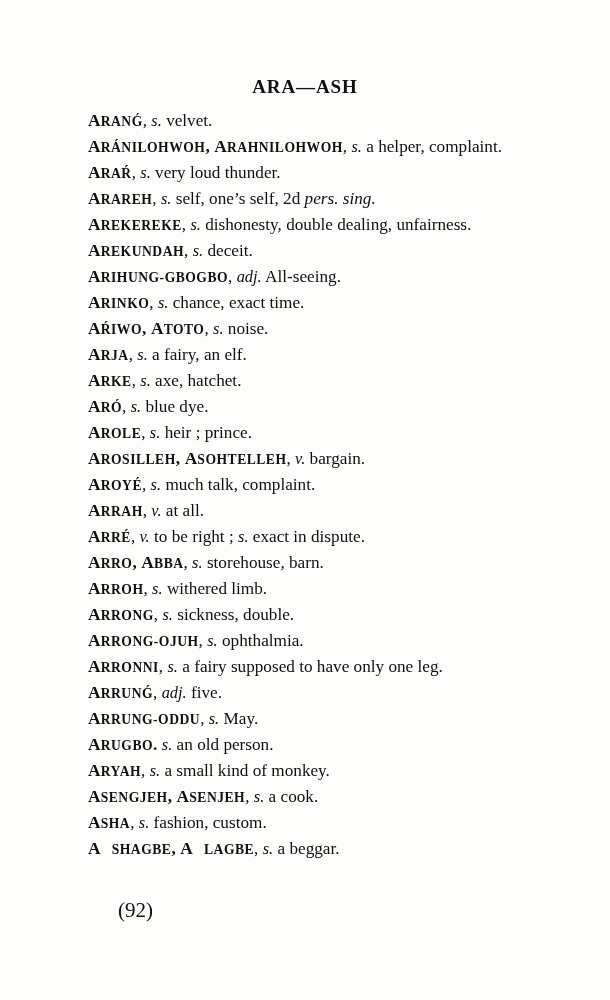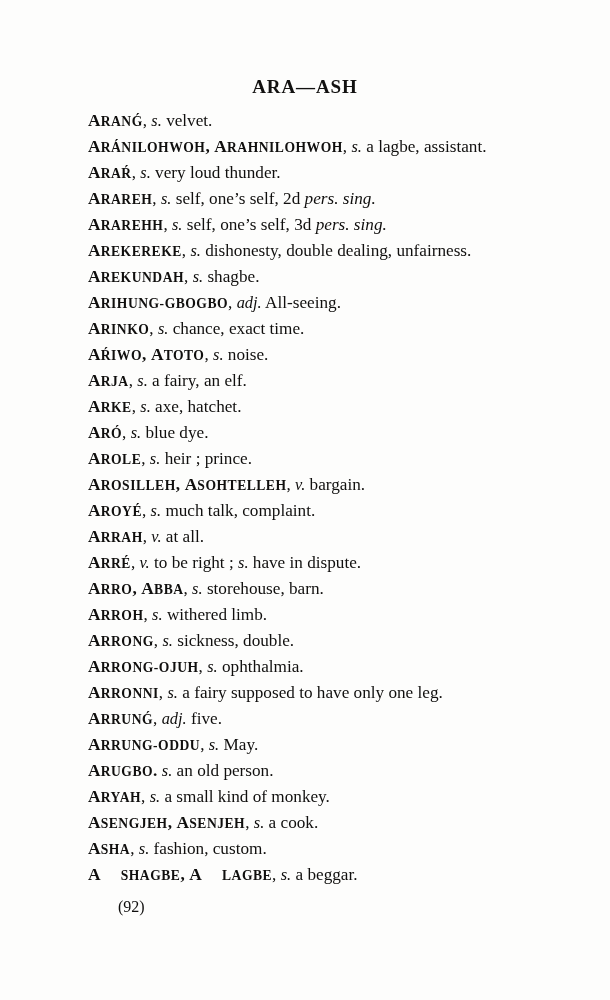--- a/index.html
+++ b/index.html
@@ -58,68 +58,67 @@
   .hw .cap {
     font-size: 17.4px;
     text-transform: uppercase;
   }
   .hw .sc {
     font-size: 13.6px;
     text-transform: uppercase;
     letter-spacing: 0.5px;
   }
   
-  .hw.spaced .sc { margin-left: 20px; }
+  .hw.spaced .sc { margin-left: 11px; }
 
   .pos {
     font-style: italic;
     font-size: 16.4px;
   }
   .gloss {
     font-size: 17.2px;
   }
   .gloss i {
     font-style: italic;
   }
 
   
   .folio {
     position: absolute;
     top: 898px;
     left: 118px;
-    font-size: 16px;
+    font-size: 21px;
     color: #100f0e;
   }
 </style>
 </head>
 <body>
 
 <div class="page">
 
   <div class="running-head">ARA—ASH</div>
 
   <div class="entries">
       <div class="entry"><span class="hw"><span class="cap">A</span><span class="sc">ranǵ</span></span>, <span class="pos">s.</span> <span class="gloss">velvet.</span></div>
-      <div class="entry"><span class="hw"><span class="cap">A</span><span class="sc">ránilohwoh</span>, <span class="cap">A</span><span class="sc">rahnilohwoh</span></span>, <span class="pos">s.</span> <span class="gloss">a lagbe, assistant.</span></div>
+      <div class="entry"><span class="hw"><span class="cap">A</span><span class="sc">ránilohwoh</span>, <span class="cap">A</span><span class="sc">rahnilohwoh</span></span>, <span class="pos">s.</span> <span class="gloss">a helper, complaint.</span></div>
       <div class="entry"><span class="hw"><span class="cap">A</span><span class="sc">raŕ</span></span>, <span class="pos">s.</span> <span class="gloss">very loud thunder.</span></div>
       <div class="entry"><span class="hw"><span class="cap">A</span><span class="sc">rareh</span></span>, <span class="pos">s.</span> <span class="gloss">self, one’s self, 2d <i>pers. sing.</i></span></div>
-      <div class="entry"><span class="hw"><span class="cap">A</span><span class="sc">rarehh</span></span>, <span class="pos">s.</span> <span class="gloss">self, one’s self, 3d <i>pers. sing.</i></span></div>
       <div class="entry"><span class="hw"><span class="cap">A</span><span class="sc">rekereke</span></span>, <span class="pos">s.</span> <span class="gloss">dishonesty, double dealing, unfairness.</span></div>
-      <div class="entry"><span class="hw"><span class="cap">A</span><span class="sc">rekundah</span></span>, <span class="pos">s.</span> <span class="gloss">shagbe.</span></div>
+      <div class="entry"><span class="hw"><span class="cap">A</span><span class="sc">rekundah</span></span>, <span class="pos">s.</span> <span class="gloss">deceit.</span></div>
       <div class="entry"><span class="hw"><span class="cap">A</span><span class="sc">rihung-gbogbo</span></span>, <span class="pos">adj.</span> <span class="gloss">All-seeing.</span></div>
       <div class="entry"><span class="hw"><span class="cap">A</span><span class="sc">rinko</span></span>, <span class="pos">s.</span> <span class="gloss">chance, exact time.</span></div>
       <div class="entry"><span class="hw"><span class="cap">A</span><span class="sc">ŕiwo</span>, <span class="cap">A</span><span class="sc">toto</span></span>, <span class="pos">s.</span> <span class="gloss">noise.</span></div>
       <div class="entry"><span class="hw"><span class="cap">A</span><span class="sc">rja</span></span>, <span class="pos">s.</span> <span class="gloss">a fairy, an elf.</span></div>
       <div class="entry"><span class="hw"><span class="cap">A</span><span class="sc">rke</span></span>, <span class="pos">s.</span> <span class="gloss">axe, hatchet.</span></div>
       <div class="entry"><span class="hw"><span class="cap">A</span><span class="sc">ró</span></span>, <span class="pos">s.</span> <span class="gloss">blue dye.</span></div>
       <div class="entry"><span class="hw"><span class="cap">A</span><span class="sc">role</span></span>, <span class="pos">s.</span> <span class="gloss">heir ; prince.</span></div>
       <div class="entry"><span class="hw"><span class="cap">A</span><span class="sc">rosilleh</span>, <span class="cap">A</span><span class="sc">sohtelleh</span></span>, <span class="pos">v.</span> <span class="gloss">bargain.</span></div>
       <div class="entry"><span class="hw"><span class="cap">A</span><span class="sc">royé</span></span>, <span class="pos">s.</span> <span class="gloss">much talk, complaint.</span></div>
       <div class="entry"><span class="hw"><span class="cap">A</span><span class="sc">rrah</span></span>, <span class="pos">v.</span> <span class="gloss">at all.</span></div>
-      <div class="entry"><span class="hw"><span class="cap">A</span><span class="sc">rré</span></span>, <span class="pos">v.</span> <span class="gloss">to be right ;</span> <span class="pos">s.</span> <span class="gloss">have in dispute.</span></div>
+      <div class="entry"><span class="hw"><span class="cap">A</span><span class="sc">rré</span></span>, <span class="pos">v.</span> <span class="gloss">to be right ;</span> <span class="pos">s.</span> <span class="gloss">exact in dispute.</span></div>
       <div class="entry"><span class="hw"><span class="cap">A</span><span class="sc">rro</span>, <span class="cap">A</span><span class="sc">bba</span></span>, <span class="pos">s.</span> <span class="gloss">storehouse, barn.</span></div>
       <div class="entry"><span class="hw"><span class="cap">A</span><span class="sc">rroh</span></span>, <span class="pos">s.</span> <span class="gloss">withered limb.</span></div>
       <div class="entry"><span class="hw"><span class="cap">A</span><span class="sc">rrong</span></span>, <span class="pos">s.</span> <span class="gloss">sickness, double.</span></div>
       <div class="entry"><span class="hw"><span class="cap">A</span><span class="sc">rrong-ojuh</span></span>, <span class="pos">s.</span> <span class="gloss">ophthalmia.</span></div>
       <div class="entry"><span class="hw"><span class="cap">A</span><span class="sc">rronni</span></span>, <span class="pos">s.</span> <span class="gloss">a fairy supposed to have only one leg.</span></div>
       <div class="entry"><span class="hw"><span class="cap">A</span><span class="sc">rrunǵ</span></span>, <span class="pos">adj.</span> <span class="gloss">five.</span></div>
       <div class="entry"><span class="hw"><span class="cap">A</span><span class="sc">rrung-oddu</span></span>, <span class="pos">s.</span> <span class="gloss">May.</span></div>
       <div class="entry"><span class="hw"><span class="cap">A</span><span class="sc">rugbo</span>.</span> <span class="pos">s.</span> <span class="gloss">an old person.</span></div>
       <div class="entry"><span class="hw"><span class="cap">A</span><span class="sc">ryah</span></span>, <span class="pos">s.</span> <span class="gloss">a small kind of monkey.</span></div>
       <div class="entry"><span class="hw"><span class="cap">A</span><span class="sc">sengjeh</span>, <span class="cap">A</span><span class="sc">senjeh</span></span>, <span class="pos">s.</span> <span class="gloss">a cook.</span></div>

